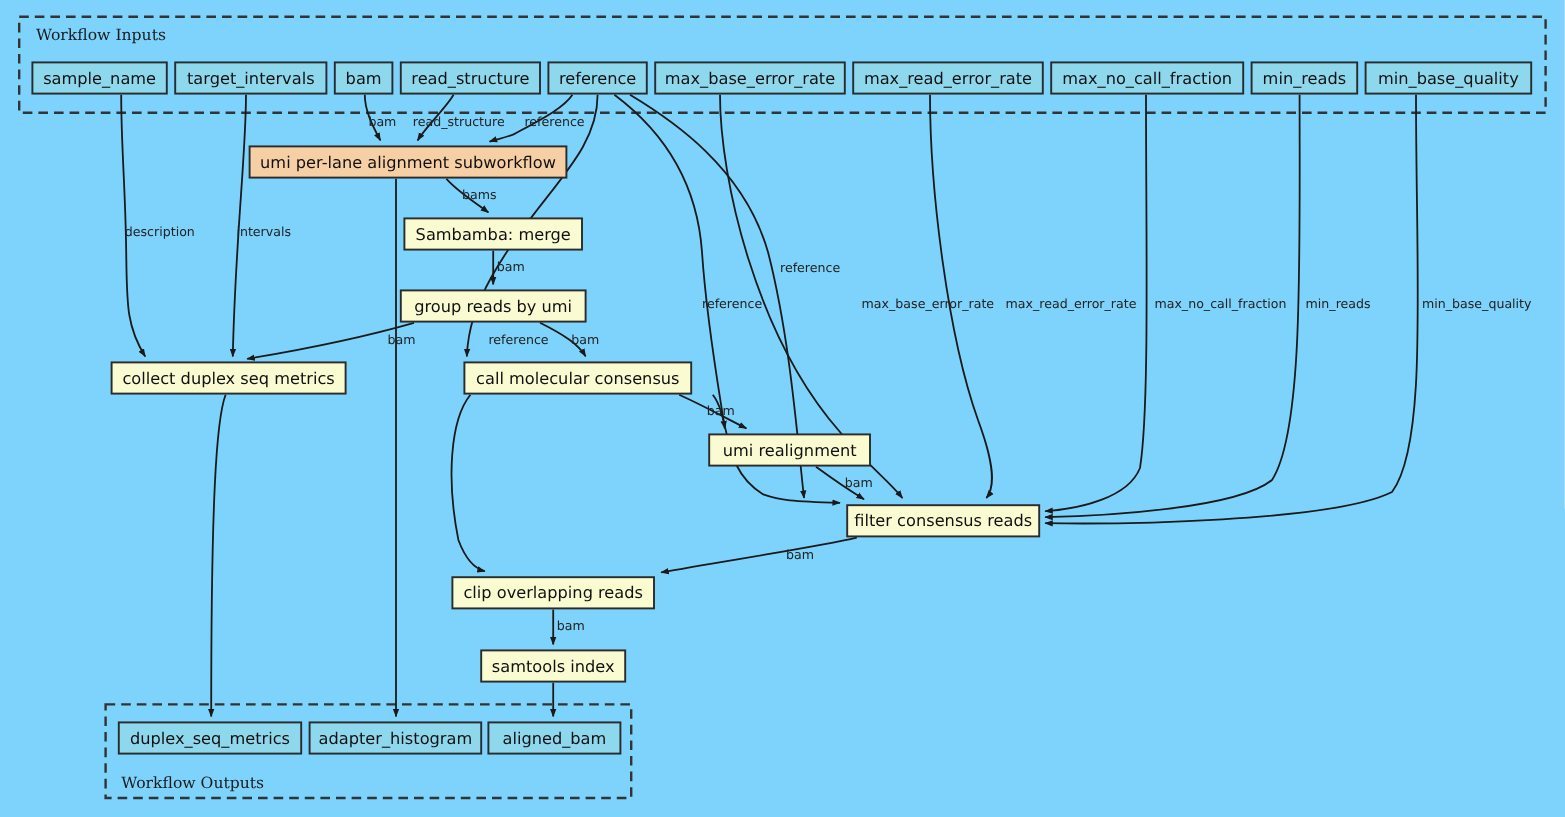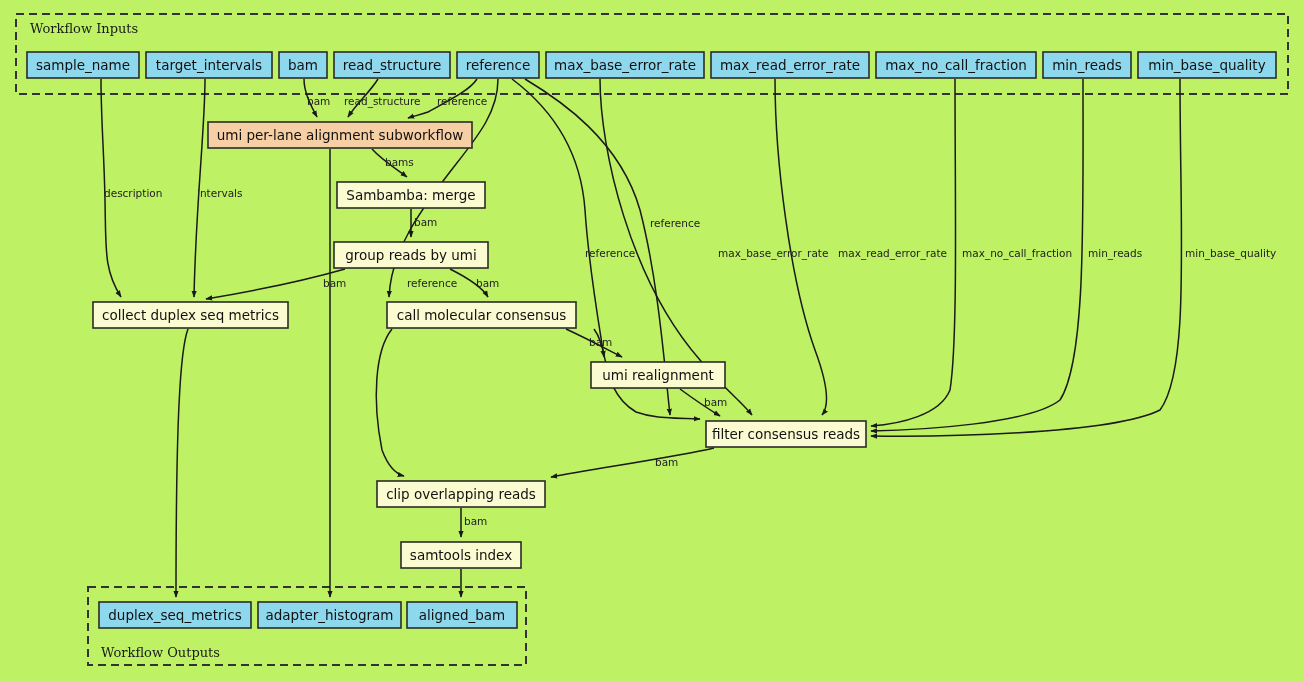--- a/index.html
+++ b/index.html
@@ -4,21 +4,21 @@
 <style>
   html, body {
     margin: 0;
     padding: 0;
     background: #eeeeee;
   }
   #canvas {
     position: relative;
     width: 1304px;
     height: 681px;
-    background: #bef264;
+    background: #7dd3fc;
     font-family: "DejaVu Sans", sans-serif;
     overflow: hidden;
   }
   svg#graph {
     position: absolute;
     top: 0; left: 0;
     width: 1304px;
     height: 681px;
   }
   .cluster-box {

